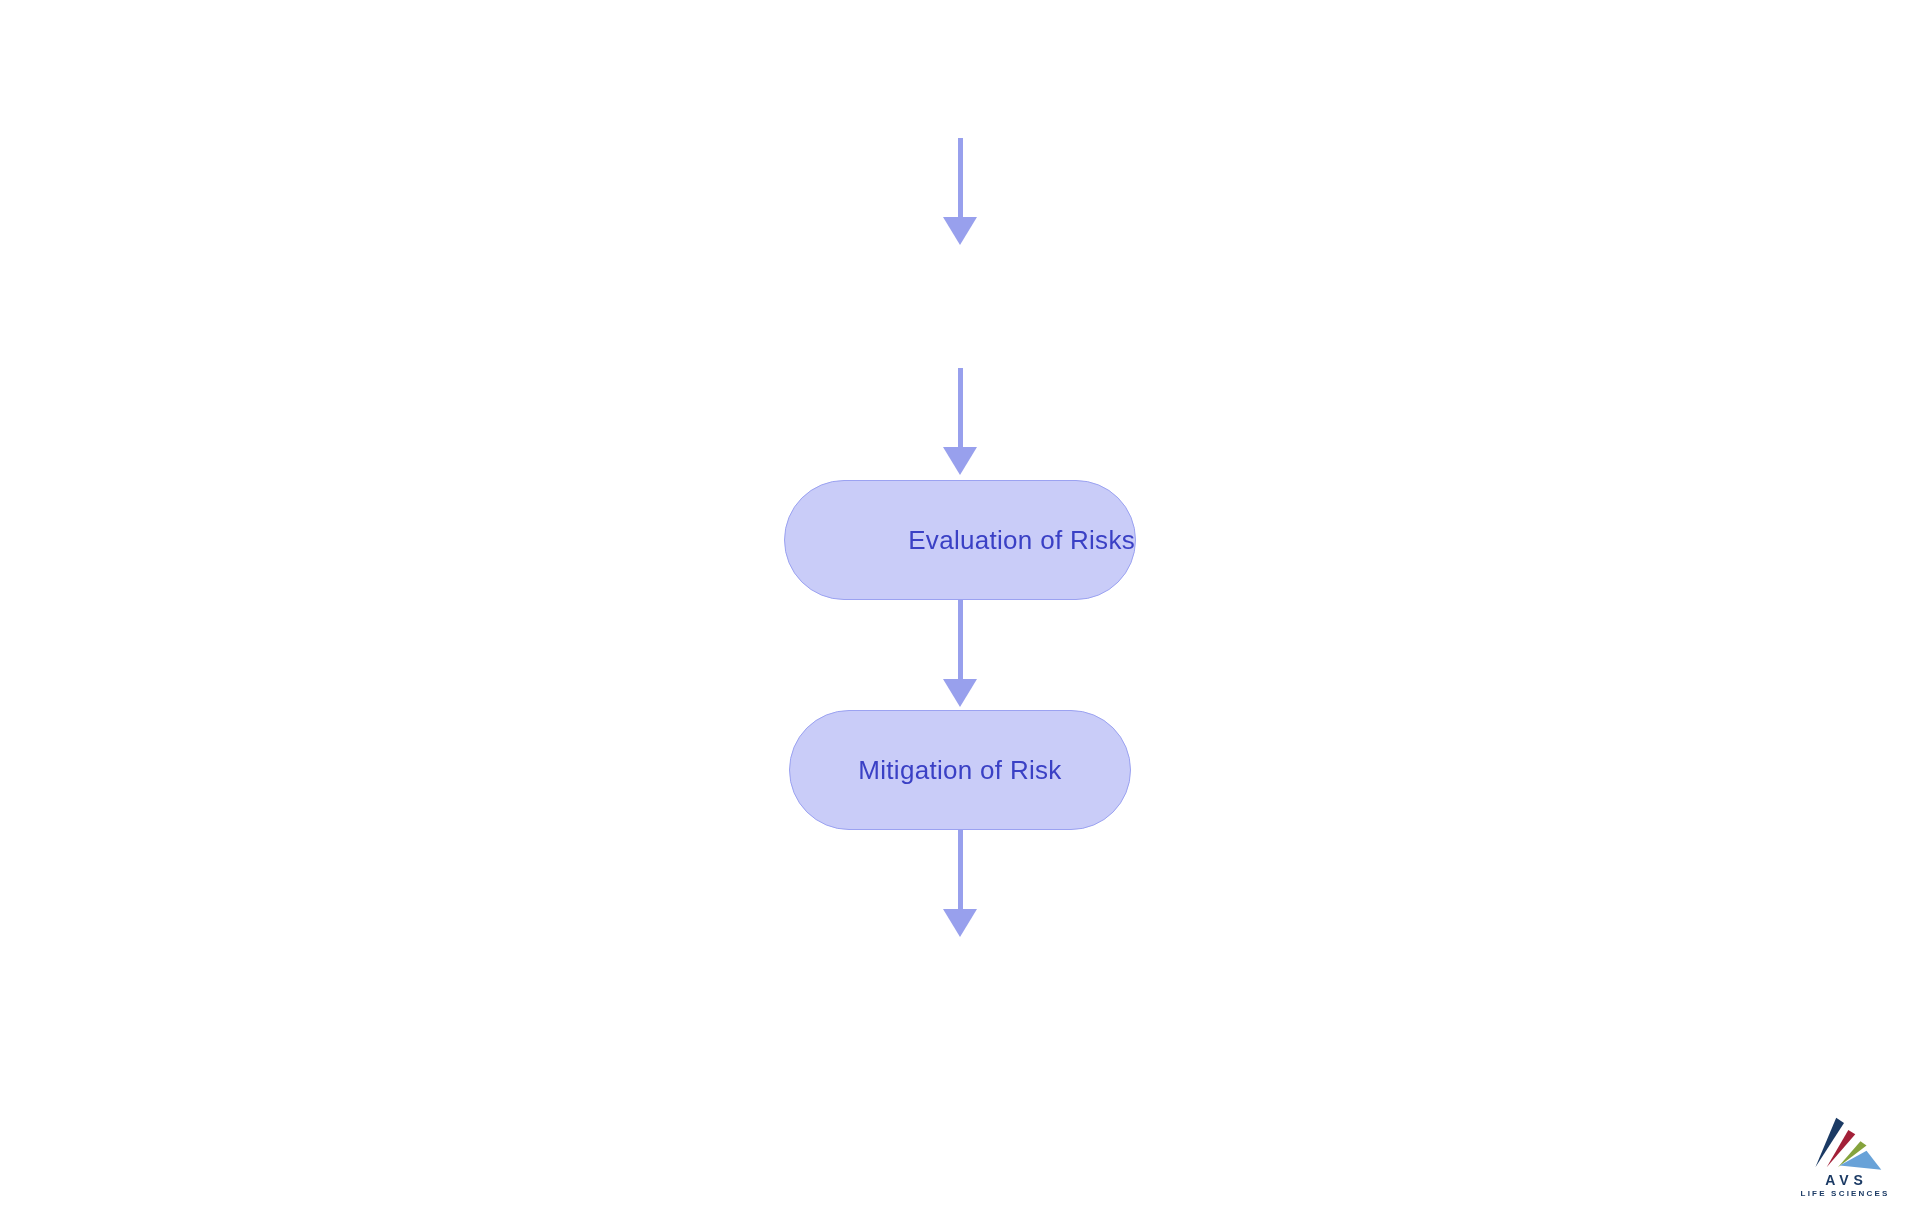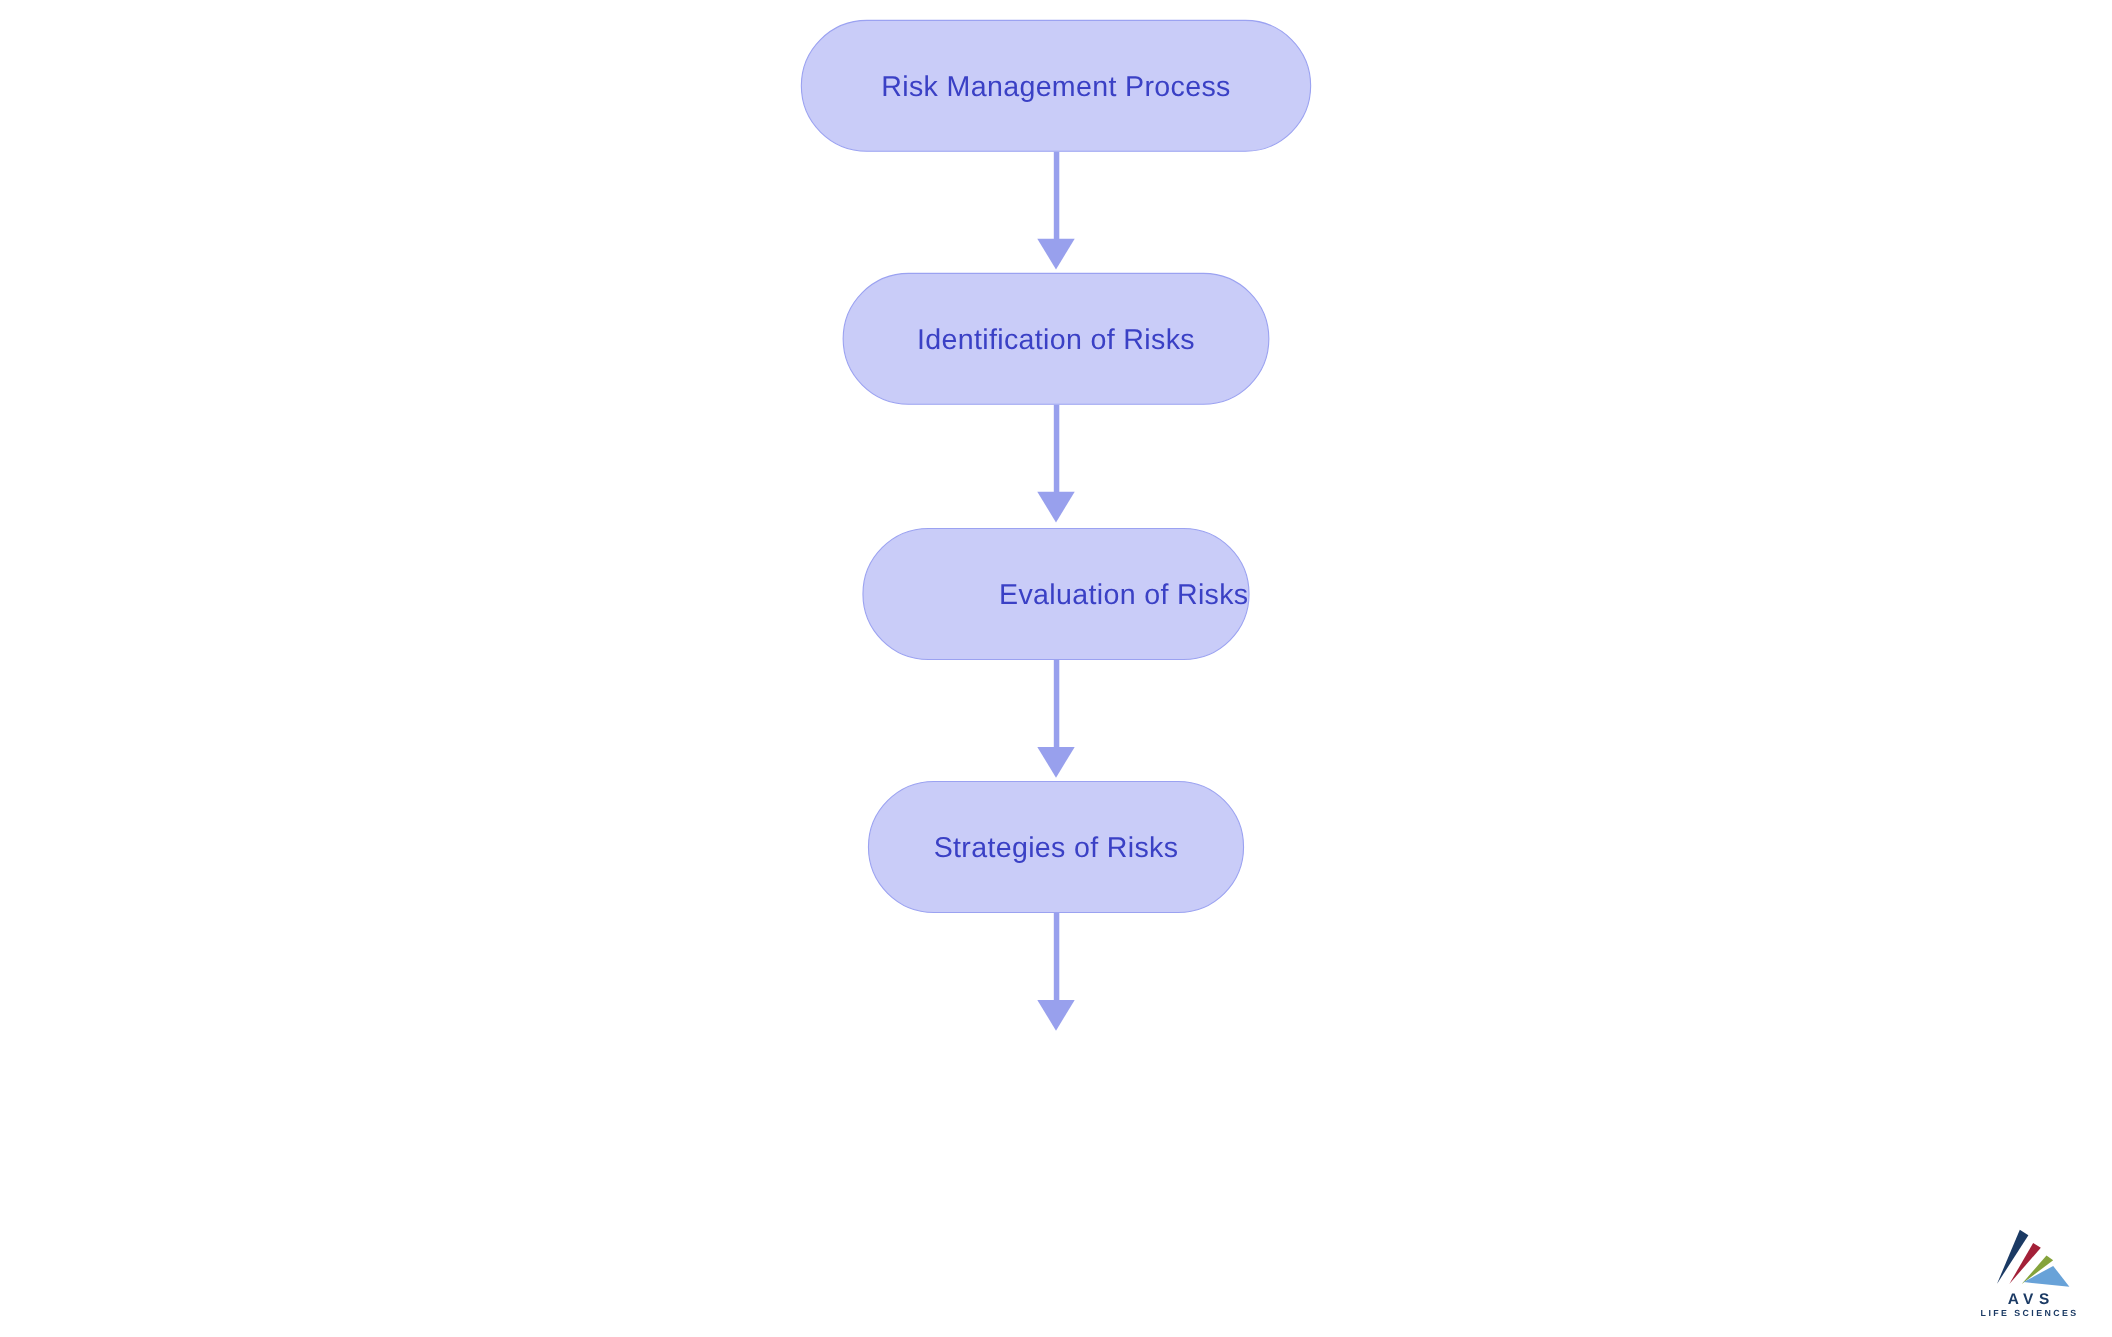--- a/index.html
+++ b/index.html
@@ -100,49 +100,43 @@
     text-indent: 2.2px;
     color: var(--logo-text);
     line-height: 1.3;
   }
 </style>
 </head>
 <body>
 
 <div class="canvas">
 
-  <div class="flow-node n0">
-    <span>Risk Management Process</span>
-  </div>
 
   <div class="flow-arrow a0">
     <span class="shaft"></span>
     <span class="head"></span>
   </div>
 
-  <div class="flow-node n1">
-    <span>Identification of Risks</span>
-  </div>
 
   <div class="flow-arrow a1">
     <span class="shaft"></span>
     <span class="head"></span>
   </div>
 
   <div class="flow-node n2">
     <span>Evaluation of Risks</span>
   </div>
 
   <div class="flow-arrow a2">
     <span class="shaft"></span>
     <span class="head"></span>
   </div>
 
   <div class="flow-node n3">
-    <span>Strategies of Risks</span>
+    <span>Mitigation of Risk</span>
   </div>
 
   <div class="flow-arrow a3">
     <span class="shaft"></span>
     <span class="head"></span>
   </div>
 
 
   <div class="brand-logo">
     <svg width="78" height="54" viewBox="0 0 90 62" aria-hidden="true">

